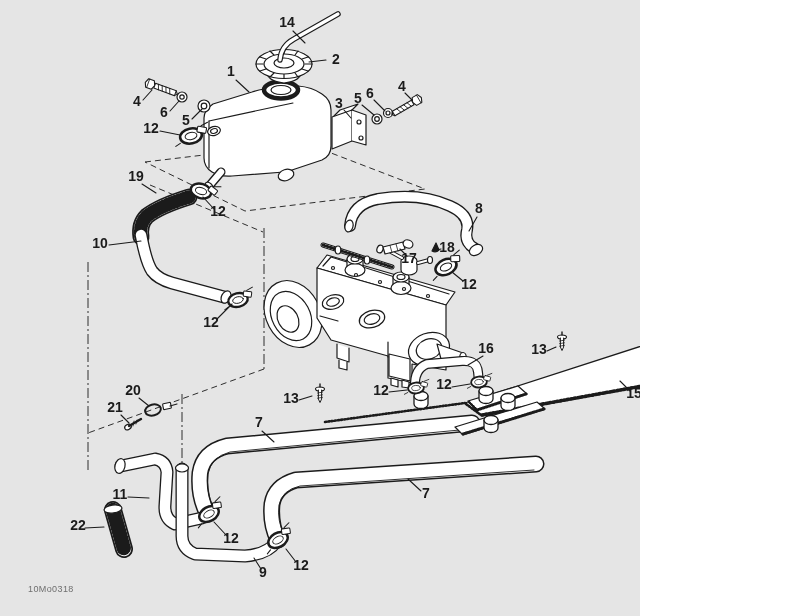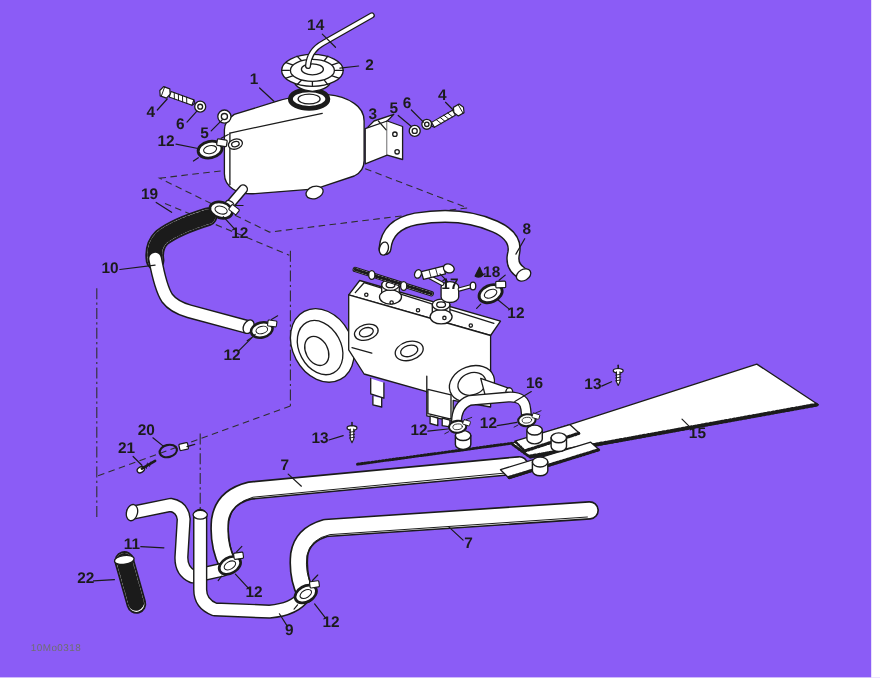--- a/index.html
+++ b/index.html
@@ -1,16 +1,16 @@
 <!DOCTYPE html>
 <html><head>
 <meta charset="utf-8">
 <style>
   html,body { margin:0; padding:0; background:#fff; }
-  #stage { position:relative; width:792px; height:616px; background:#8b5cf6; overflow:hidden; }
+  #stage { position:relative; width:640px; height:616px; background:#e5e5e5; overflow:hidden; }
   svg { display:block; }
   .co  { font:700 14px "Liberation Sans", sans-serif; fill:#1b1b1b; }
   .cap { font:400 9px "Liberation Sans", sans-serif; fill:#6f6f6f; letter-spacing:.4px; }
   .dash   { stroke:#2e2e2e; stroke-width:1; fill:none; stroke-dasharray:6 4; }
   .dashdot{ stroke:#2e2e2e; stroke-width:1; fill:none; stroke-dasharray:10 3 2 3; }
   .serr { stroke:#1b1b1b; fill:none; }
 </style>
 </head>
 <body>
 

